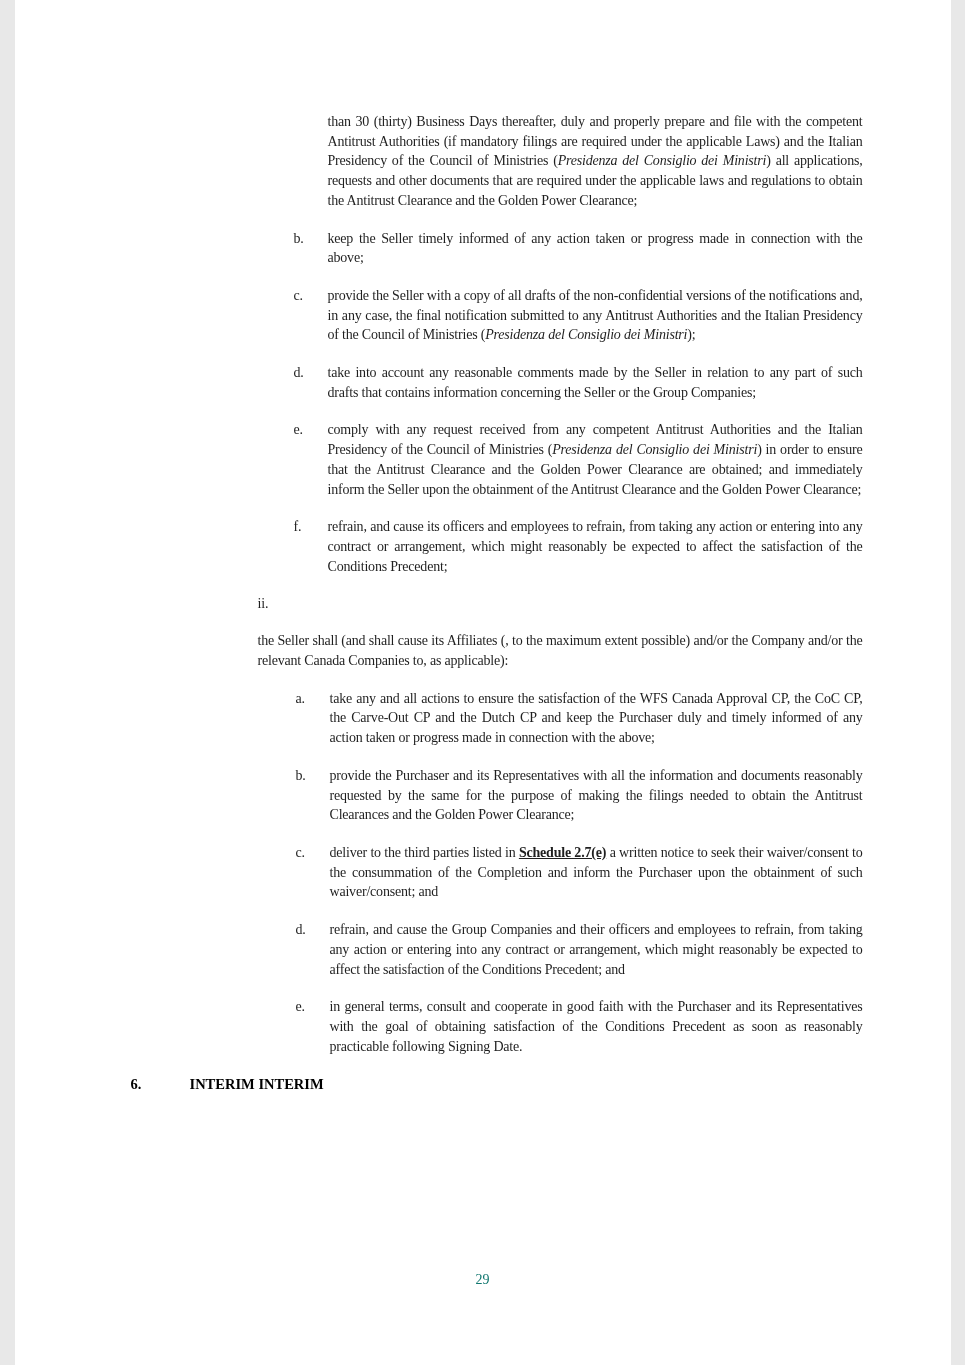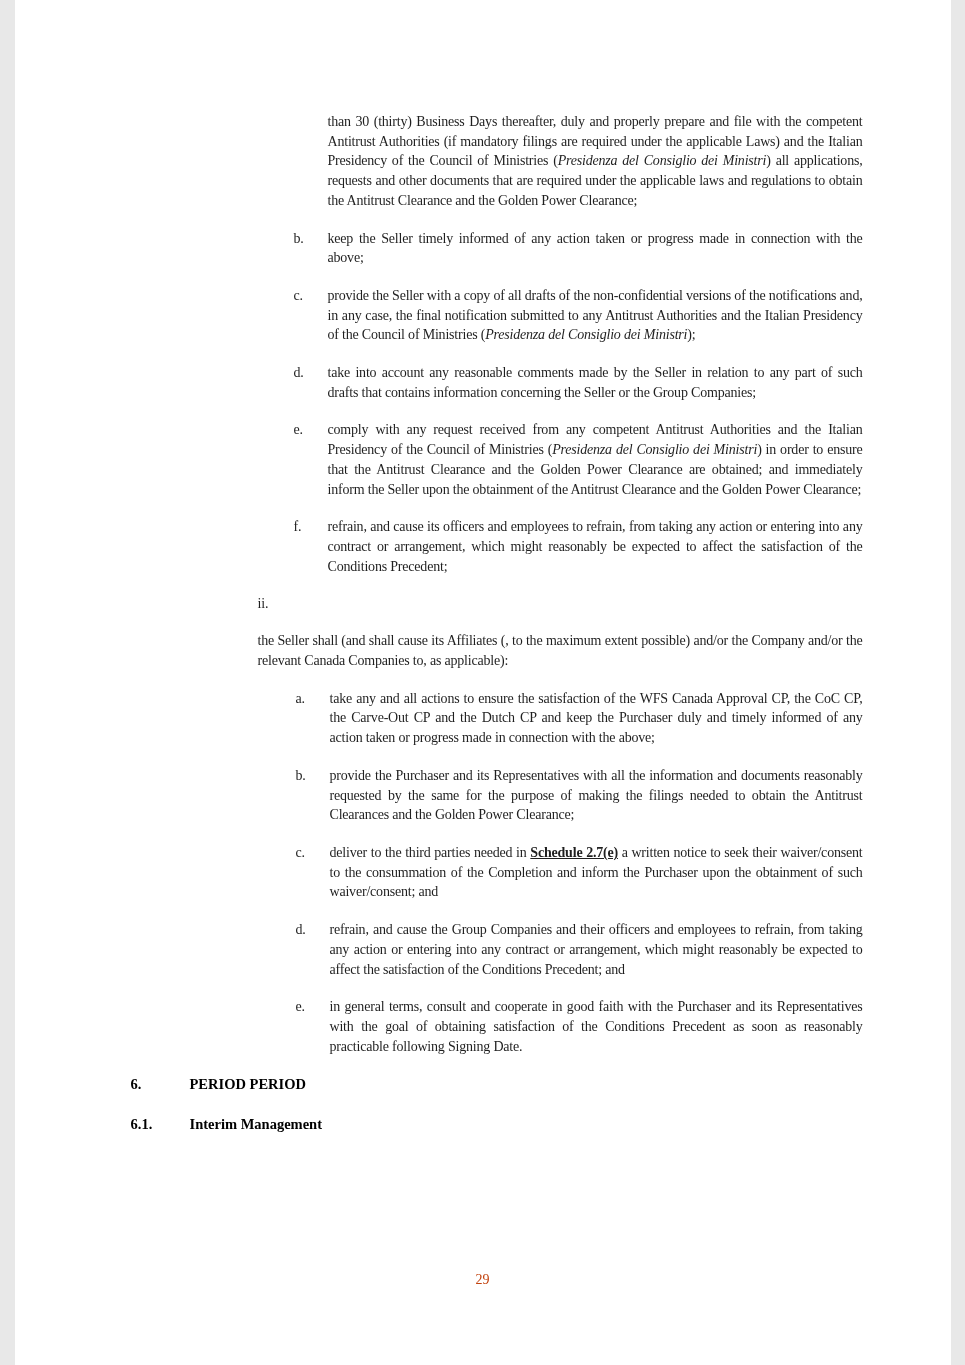--- a/index.html
+++ b/index.html
@@ -57,21 +57,21 @@
   .heading .num {
     flex: 0 0 59px;
   }
   .footer {
     position: absolute;
     top: 1272px;
     left: 0;
     width: 100%;
     text-align: center;
     font-size: 14px;
-    color: #c2410c;
+    color: #0f766e;
   }
 </style>
 </head>
 <body>
 
 <div class="page">
   <div class="content">
     <div>
         <div class="clause cont">
           <span class="text"><span>than 30 (thirty) Business Days thereafter, duly and properly prepare and file with the competent Antitrust Authorities (if mandatory filings are required under the applicable Laws) and the Italian Presidency of the Council of Ministries (</span><span class="seg-italic">Presidenza del Consiglio dei Ministri</span><span>) all applications, requests and other documents that are required under the applicable laws and regulations to obtain the Antitrust Clearance and the Golden Power Clearance;</span></span>
@@ -103,37 +103,33 @@
         <div class="clause subletter">
           <span class="marker">a.</span>
           <span class="text"><span>take any and all actions to ensure the satisfaction of the WFS Canada Approval CP, the CoC CP, the Carve-Out CP and the Dutch CP and keep the Purchaser duly and timely informed of any action taken or progress made in connection with the above;</span></span>
         </div>
         <div class="clause subletter">
           <span class="marker">b.</span>
           <span class="text"><span>provide the Purchaser and its Representatives with all the information and documents reasonably requested by the same for the purpose of making the filings needed to obtain the Antitrust Clearances and the Golden Power Clearance;</span></span>
         </div>
         <div class="clause subletter">
           <span class="marker">c.</span>
-          <span class="text"><span>deliver to the third parties needed in </span><span class="seg-bold-underline">Schedule 2.7(e)</span><span> a written notice to seek their waiver/consent to the consummation of the Completion and inform the Purchaser upon the obtainment of such waiver/consent; and</span></span>
+          <span class="text"><span>deliver to the third parties listed in </span><span class="seg-bold-underline">Schedule 2.7(e)</span><span> a written notice to seek their waiver/consent to the consummation of the Completion and inform the Purchaser upon the obtainment of such waiver/consent; and</span></span>
         </div>
         <div class="clause subletter">
           <span class="marker">d.</span>
           <span class="text"><span>refrain, and cause the Group Companies and their officers and employees to refrain, from taking any action or entering into any contract or arrangement, which might reasonably be expected to affect the satisfaction of the Conditions Precedent; and</span></span>
         </div>
         <div class="clause subletter">
           <span class="marker">e.</span>
           <span class="text"><span>in general terms, consult and cooperate in good faith with the Purchaser and its Representatives with the goal of obtaining satisfaction of the Conditions Precedent as soon as reasonably practicable following Signing Date.</span></span>
         </div>
       </div>
 
     <div class="heading">
       <span class="num">6.</span>
-      <span class="title">PERIOD PERIOD</span>
+      <span class="title">INTERIM INTERIM</span>
     </div>
 
-    <div class="heading">
-      <span class="num">6.1.</span>
-      <span class="title">Interim Management</span>
-    </div>
   </div>
 
   <div class="footer">29</div>
 </div>
 
 </body></html>

